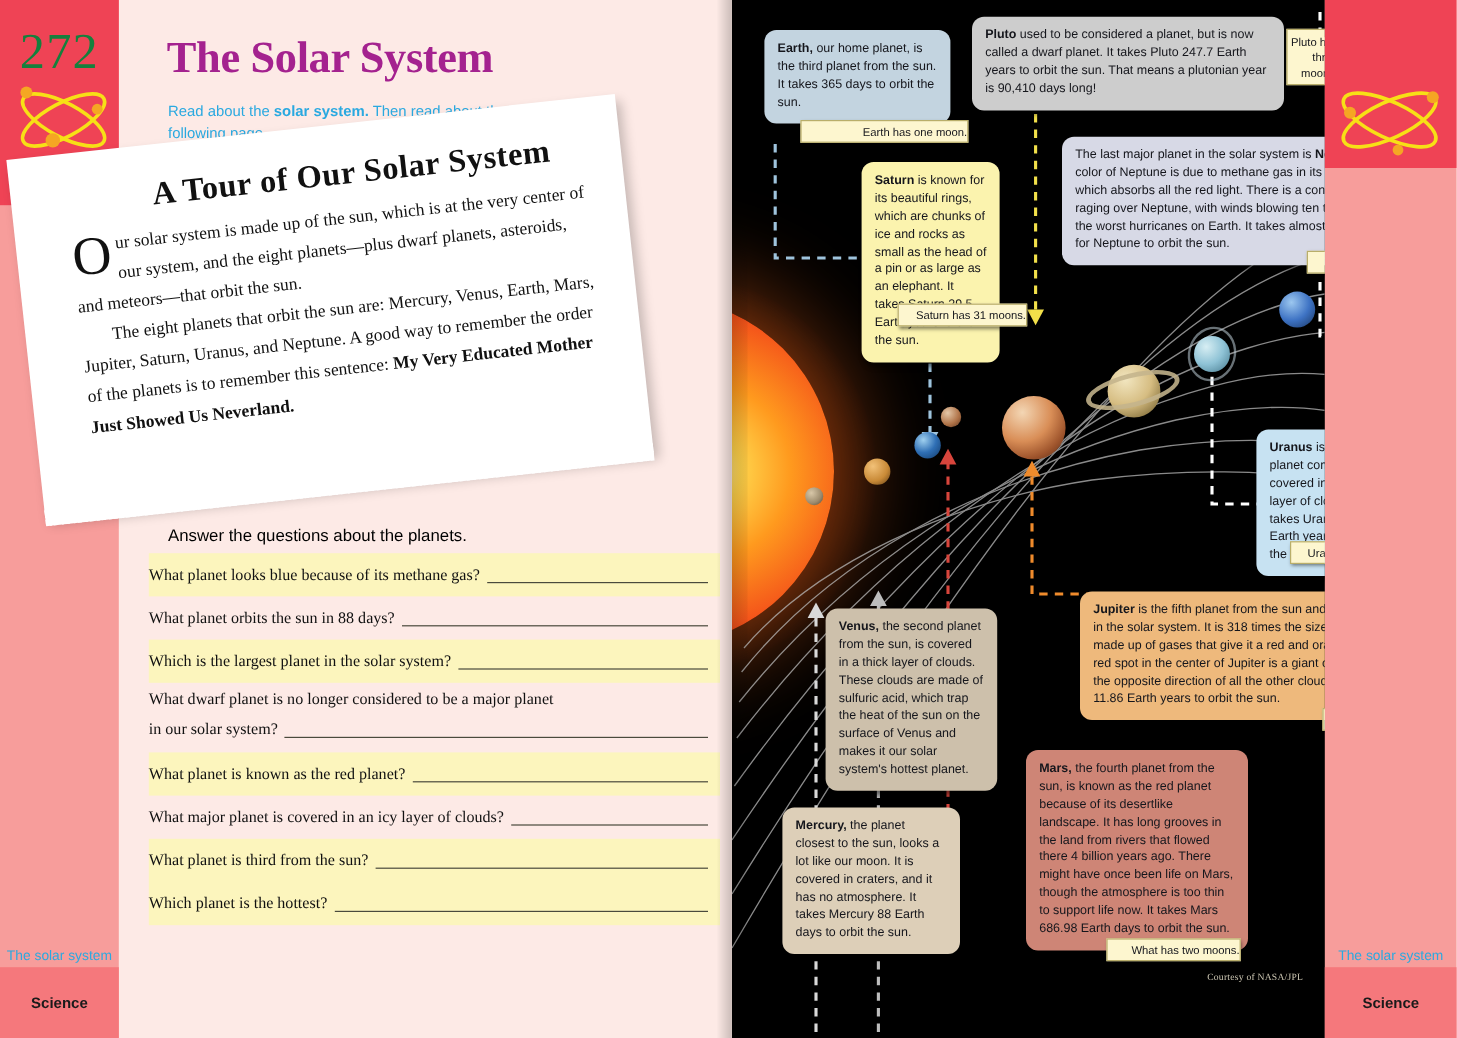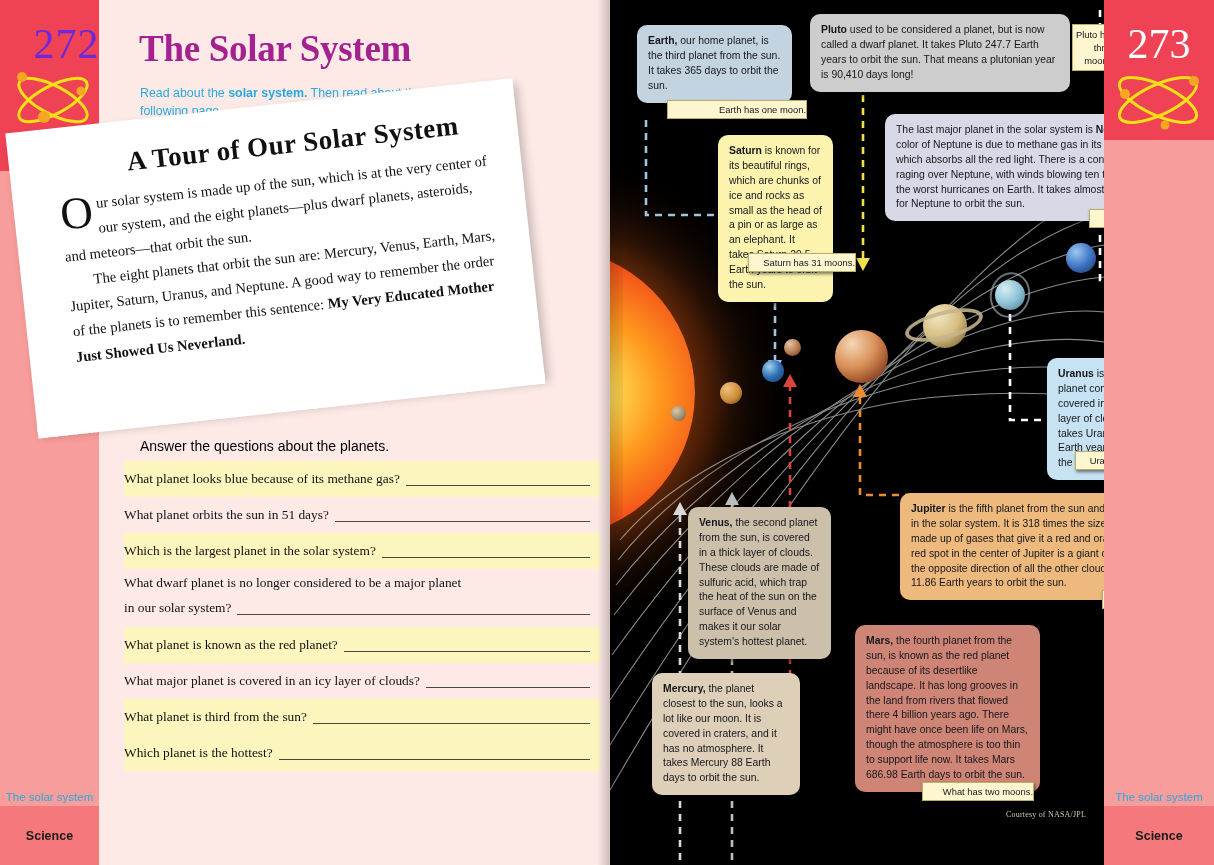--- a/index.html
+++ b/index.html
@@ -19,24 +19,24 @@
   }
   .left-stripe-pale {
     position: absolute; left: 0; top: 0; width: 99px; height: 865px;
     background: #f79d9b;
   }
   .left-stripe-red {
     position: absolute; left: 0; top: 0; width: 99px; height: 171px;
     background: #ef4355;
   }
   .page-num-left {
-    position: absolute; left: 17px; top: 20px; width: 99px;
+    position: absolute; left: 0; top: 20px; width: 99px;
     text-align: center;
     font-family: "Liberation Serif", serif;
-    font-size: 42px; color: #6d28d9; letter-spacing: 1px;
+    font-size: 42px; color: #15803d; letter-spacing: 1px;
   }
   .atom-left {
     position: absolute; left: 8px; top: 60px; width: 90px; height: 80px;
   }
   .left-content { position: absolute; left: 99px; top: 0; width: 511px; height: 865px; }
 
   .title-main {
     position: absolute; left: 40px; top: 27px;
     font-family: "Liberation Serif", serif;
     font-size: 37px; color: #a4228f; letter-spacing: -0.3px;
@@ -229,21 +229,21 @@
         <div class="paper-torn-bottom"></div>
       </div>
 
       <div class="q-head">Answer the questions about the planets.</div>
       <div class="q-list">
           <div class="q-row hl">
             <span class="q-text">What planet looks blue because of its methane gas?</span>
             <span class="q-blank"></span>
           </div>
           <div class="q-row">
-            <span class="q-text">What planet orbits the sun in 51 days?</span>
+            <span class="q-text">What planet orbits the sun in 88 days?</span>
             <span class="q-blank"></span>
           </div>
           <div class="q-row hl">
             <span class="q-text">Which is the largest planet in the solar system?</span>
             <span class="q-blank"></span>
           </div>
           <div class="q-row two-line">
             <span class="line1">What dwarf planet is no longer considered to be a major planet</span>
             <span class="line2">
               <span class="q-text">in our solar system?</span>
@@ -379,21 +379,20 @@
       <div class="callout" style="left:245px; top:625px; width:185px; background:#ce8576;">
         <b>Mars,</b><span> the fourth planet from the sun, is known as the red planet because of its desertlike landscape. It has long grooves in the land from rivers that flowed there 4 billion years ago. There might have once been life on Mars, though the atmosphere is too thin to support life now. It takes Mars 686.98 Earth days to orbit the sun.</span>
       </div>
       <div class="moonnote" style="left:290px; top:782px; width:112px;"><span>What has two moons.</span></div>
 
       <div class="credit">Courtesy of NASA/JPL</div>
       <div class="tinycredit"></div>
     </div>
 
     <div class="right-stripe-red"></div>
-    <div class="page-num-right">273</div>
 
     <svg class="atom-right" viewBox="0 0 100 85">
       <ellipse cx="50" cy="42" rx="42" ry="15" fill="none" stroke="#f7e016" stroke-width="3" transform="rotate(25 50 42)"></ellipse>
       <ellipse cx="50" cy="42" rx="42" ry="15" fill="none" stroke="#f7e016" stroke-width="3" transform="rotate(-25 50 42)"></ellipse>
       <circle cx="86" cy="23" r="5" fill="#f5a623"></circle>
       <circle cx="17" cy="36" r="5" fill="#f5a623"></circle>
       <circle cx="57" cy="67" r="4.5" fill="#f5a623"></circle>
     </svg>
 
     <div class="foot-solar-right">The solar system</div>

